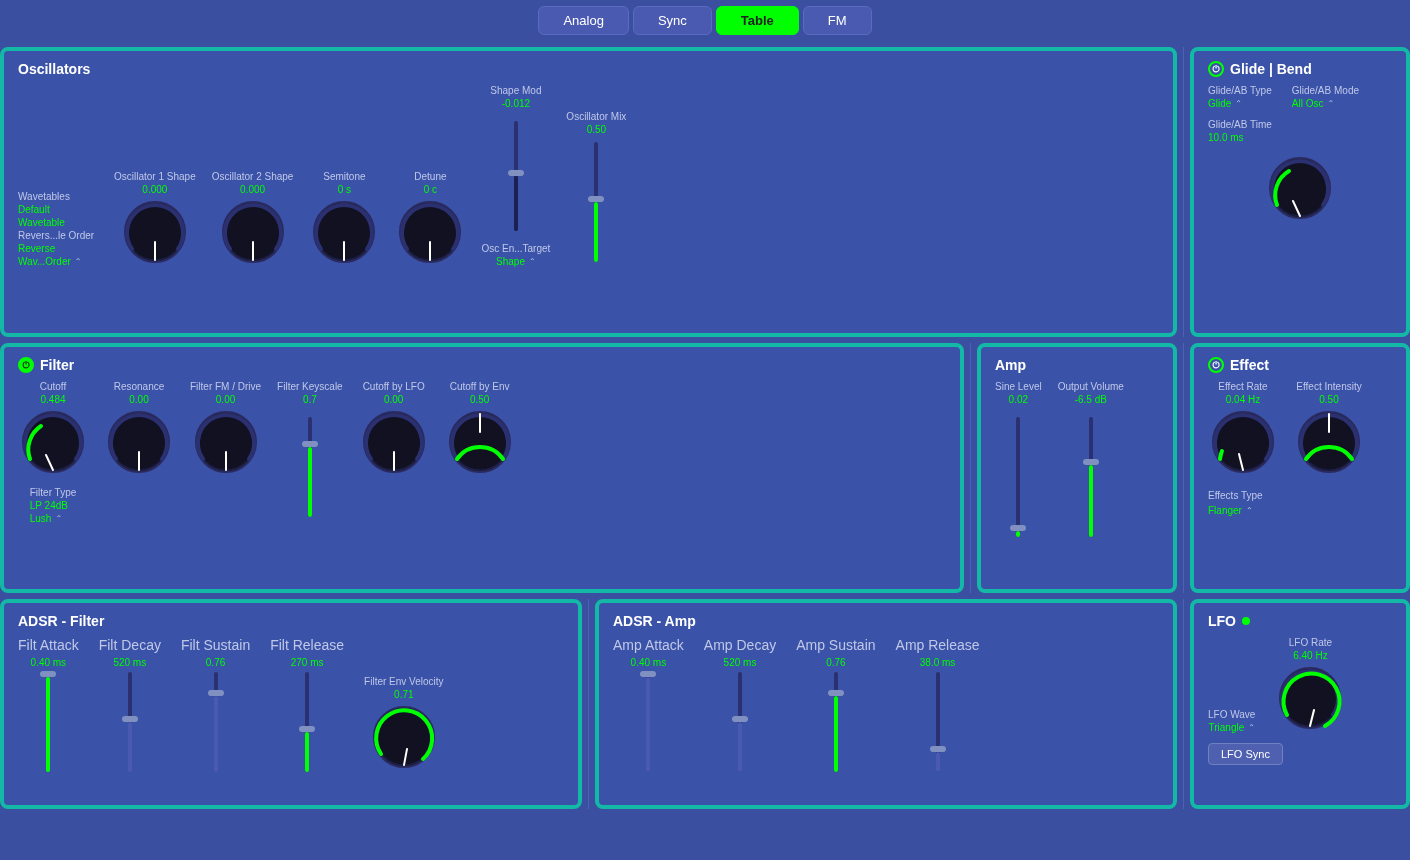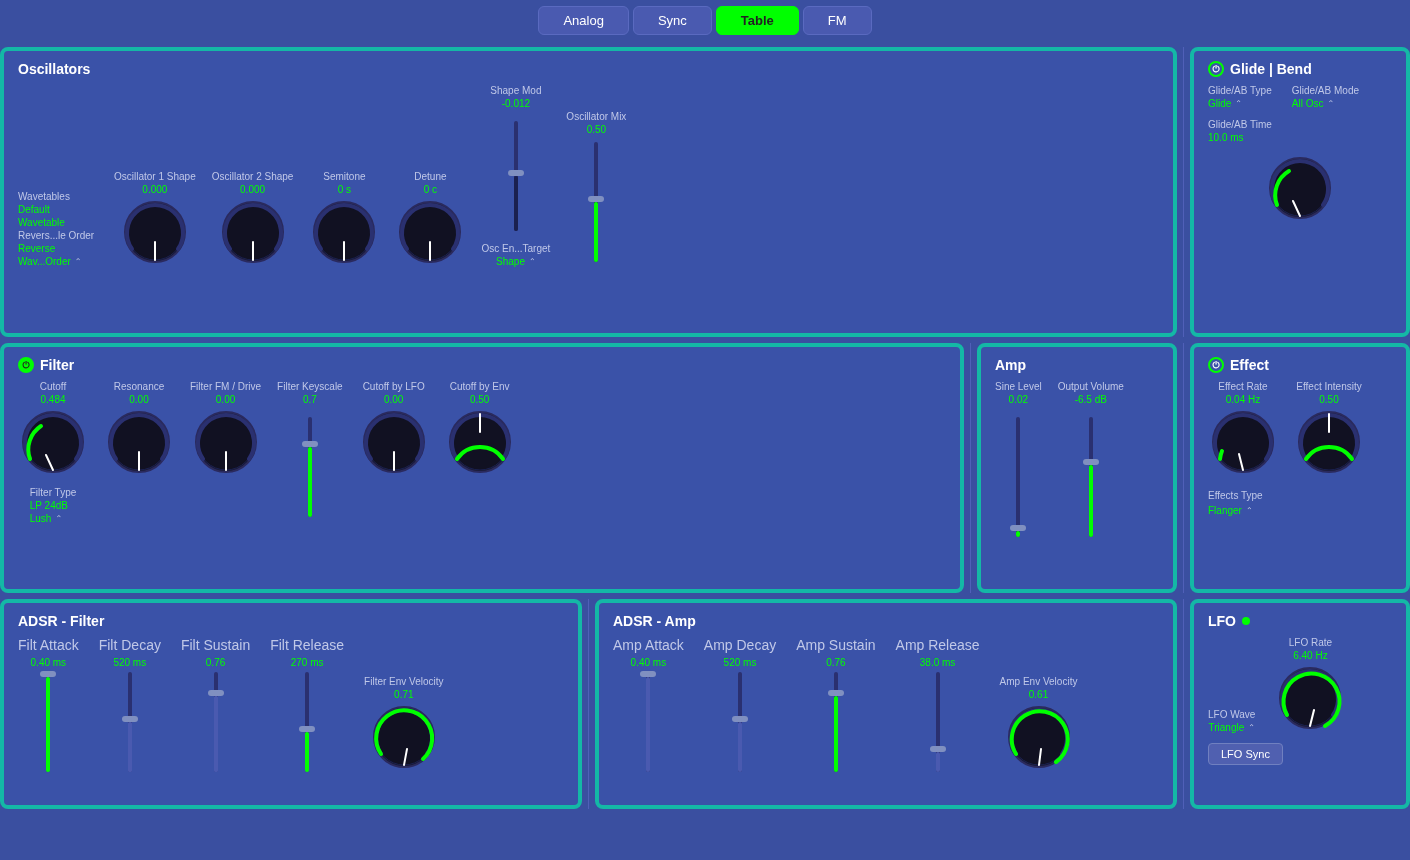--- a/index.html
+++ b/index.html
@@ -728,33 +728,20 @@
 
           <div class="slider-group">
             <span class="slider-label">Amp Release</span>
             <span class="slider-value">38.0 ms</span>
             <div class="vslider-track" style="height:100px;">
               <div style="position:absolute;bottom:0;left:0;width:4px;height:20%;background:#4a5ab0;border-radius:2px;"></div>
               <div class="vslider-thumb" style="bottom:20%;"></div>
             </div>
           </div>
 
-          <div class="knob-group">
-            <span class="knob-label">Amp Env Velocity</span>
-            <span class="knob-value">0.61</span>
-            <div class="knob knob-large">
-              <svg viewBox="0 0 70 70" xmlns="http://www.w3.org/2000/svg">
-                <circle cx="35" cy="35" r="30" class="knob-bg"></circle>
-                <circle cx="35" cy="35" r="28" fill="#111122" stroke="#1a2050" stroke-width="1"></circle>
-                <path d="M 12 52 A 28 28 0 1 1 58 52" class="knob-arc-bg"></path>
-                <path d="M 12 52 A 28 28 0 1 1 52 60" stroke="#00ff00" stroke-width="4" fill="none" stroke-linecap="round"></path>
-                <line x1="35" y1="63" x2="37" y2="47" class="knob-indicator"></line>
-              </svg>
-            </div>
-          </div>
         </div>
       </div>
 
       <div class="divider-v"></div>
 
       <div class="panel lfo-panel">
         <div class="panel-header">
           <span>LFO</span>
           <div class="lfo-dot"></div>
         </div>

